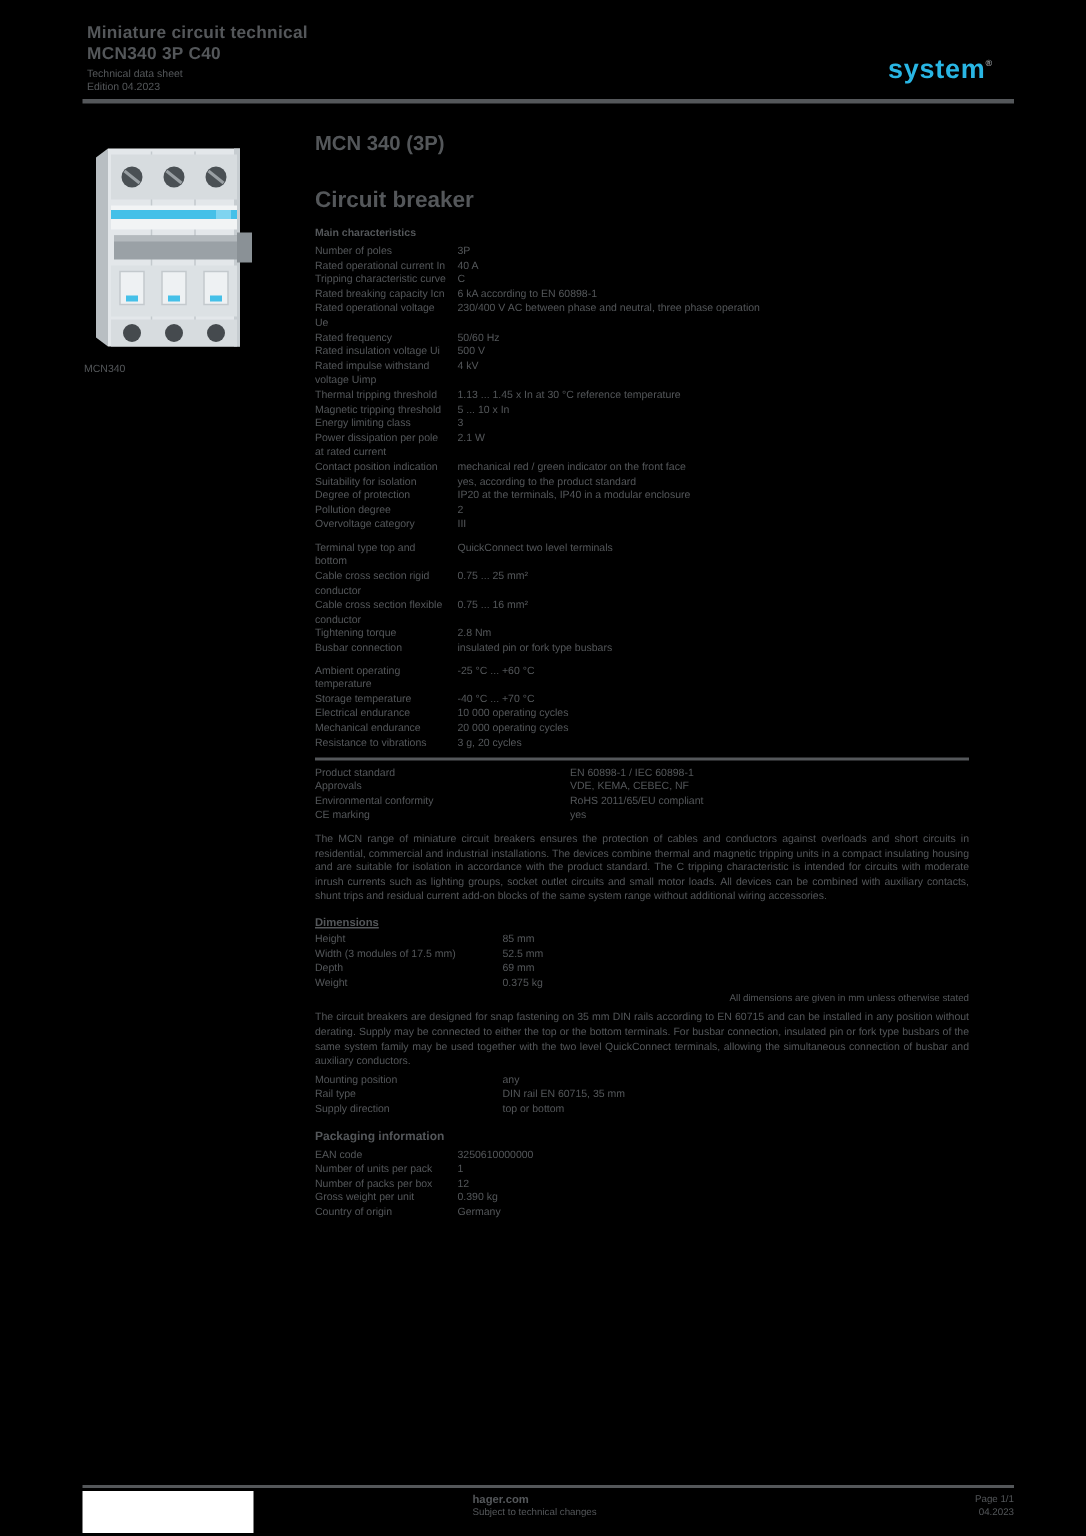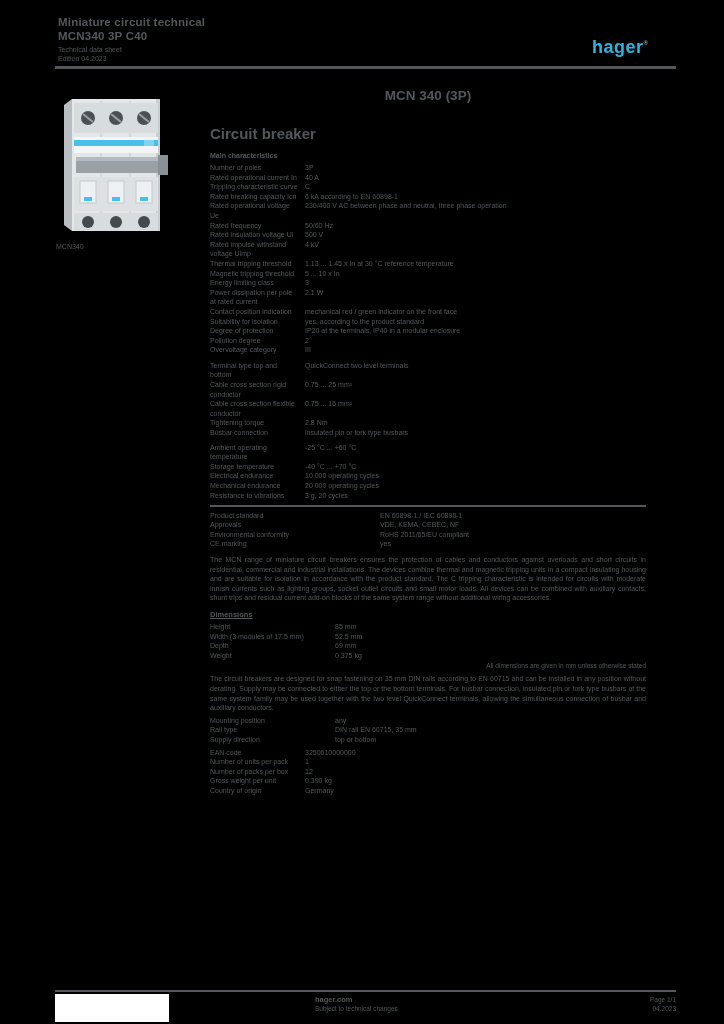--- a/index.html
+++ b/index.html
@@ -24,21 +24,21 @@
   }
   .hager-logo sup{font-size:6px;color:#9aa0a4;vertical-align:8px;}
   .rule-top{position:absolute;left:55px;top:66px;width:621px;height:2.5px;background:#54575a;}
 
   
   .product-shot{position:absolute;left:58px;top:93px;width:117px;height:145px;}
   .product-caption{position:absolute;left:56px;top:242px;font-size:7px;line-height:9px;}
 
   
   .content{position:absolute;left:210px;top:88px;width:436px;height:880px;overflow:hidden;}
-  .main-title{font-size:13.5px;font-weight:bold;line-height:15px;margin:0;text-align:center;}
+  .main-title{font-size:13.5px;font-weight:bold;line-height:15px;margin:0;}
   .main-subtitle{font-size:15px;font-weight:bold;line-height:12px;margin-top:25px;}
   .section-label{font-size:7px;font-weight:bold;line-height:9px;margin-top:11px;}
 
   .spec-table{margin-top:3px;}
   .spec-row{display:flex;font-size:7px;line-height:9.6px;}
   .spec-label{width:95px;flex:none;padding-right:6px;box-sizing:border-box;}
   .spec-value{flex:1;}
   .wide-label .spec-label{width:170px;}
   .mid-label .spec-label{width:125px;}
 
@@ -61,21 +61,21 @@
 <body>
 
 <div class="page">
 
   <div class="header-block">
     <div class="header-title">Miniature circuit technical</div>
     <div class="header-title">MCN340 3P C40</div>
     <div class="header-sub">Technical data sheet</div>
     <div class="header-sub" style="margin-top:0;">Edition 04.2023</div>
   </div>
-  <div class="hager-logo"><span>hager</span><sup>®</sup></div>
+  <div class="hager-logo"><span>system</span><sup>®</sup></div>
   <div class="rule-top"></div>
 
   <div class="product-shot">
     <svg width="117" height="145" viewBox="0 0 117 145">
 
       <polygon points="6,12 14,6 14,138 6,132" fill="#b8bec2"></polygon>
 
       <rect x="14" y="6" width="88" height="132" fill="#e3e7ea"></rect>
       <rect x="98" y="6" width="4" height="132" fill="#c7cdd1"></rect>
 
@@ -286,20 +286,21 @@
         <div class="spec-row">
           <span class="spec-label">Rail type</span>
           <span class="spec-value">DIN rail EN 60715, 35 mm</span>
         </div>
         <div class="spec-row">
           <span class="spec-label">Supply direction</span>
           <span class="spec-value">top or bottom</span>
         </div>
       </div>
 
+    <div class="pack-heading">Packaging information</div>
     <div class="spec-table">
         <div class="spec-row">
           <span class="spec-label">EAN code</span>
           <span class="spec-value">3250610000000</span>
         </div>
         <div class="spec-row">
           <span class="spec-label">Number of units per pack</span>
           <span class="spec-value">1</span>
         </div>
         <div class="spec-row">

